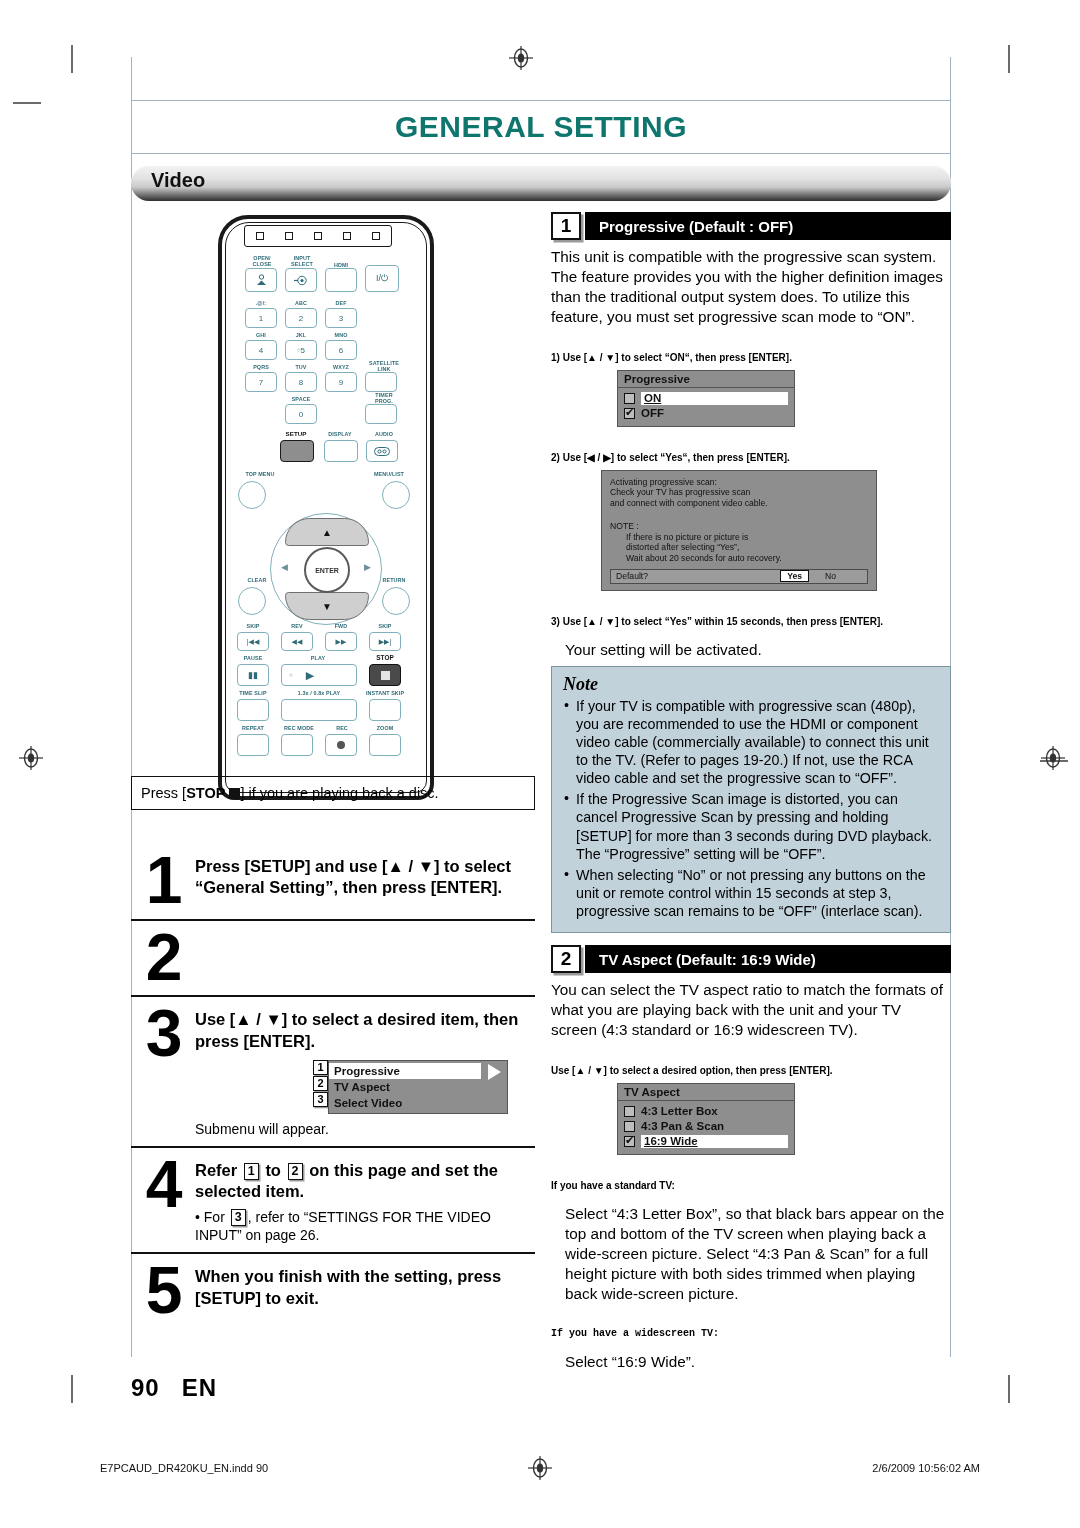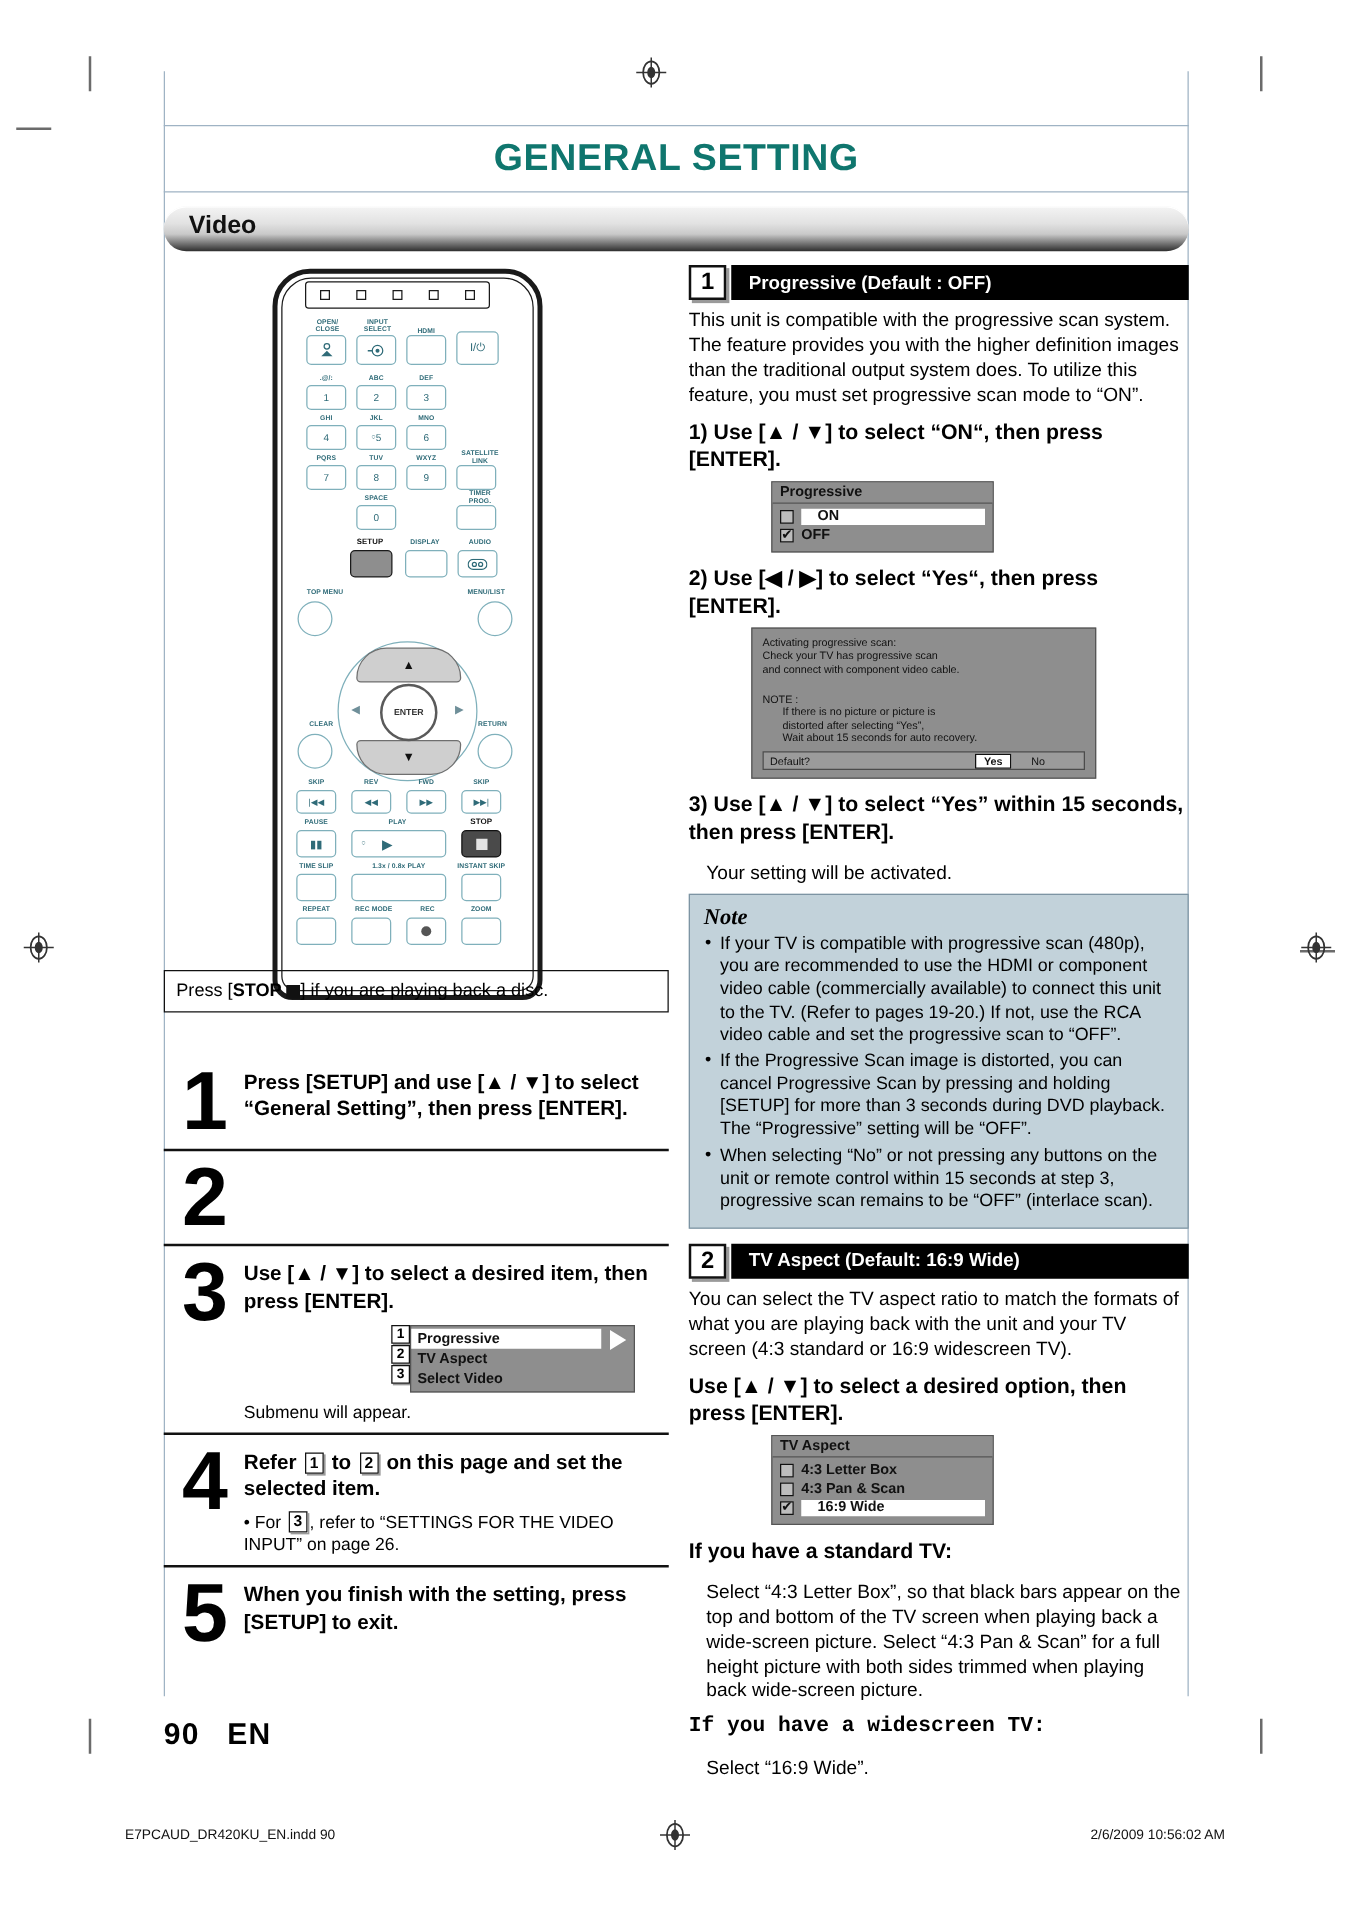--- a/index.html
+++ b/index.html
@@ -175,40 +175,40 @@
   .blk-head .badge{
     width:30px; height:28px; border:2px solid #111; background:#fff;
     font-size:19px; font-weight:bold; display:flex; align-items:center; justify-content:center;
     box-shadow:2.5px 2.5px 0 #9a9a9a; z-index:2;
   }
   .blk-head .bar{
     flex:1; background:#000; color:#fff; display:flex; align-items:center;
     font-size:15px; font-weight:bold; padding-left:14px; margin-left:4px; height:28px;
   }
   .para{ font-size:15.3px; line-height:1.30; margin:0 0 6px 0; }
-  .bold-step{ font-size:17px; font-weight:bold; line-height:1.3; margin:8px 0 6px 0; }
+  .bold-step{ font-size:10px; font-weight:bold; line-height:1.3; margin:24px 0 6px 0; }
   .plain-sub{ font-size:15.3px; line-height:1.3; margin:12px 0 4px 14px; }
 
   
   .osd{ border:1.5px solid #555; width:178px; margin:4px 0 10px 66px; background:#8e8e8e; }
   .osd .title{
     background:#8e8e8e; border-bottom:1.5px solid #555;
     font-size:11.5px; font-weight:bold; padding:2px 6px; color:#111;
   }
   .osd .items{ padding:3px 0 5px 0; }
   .osd .item{ display:flex; align-items:center; padding:0 0 0 6px; height:15px; }
   .osd .cb{
     width:11px; height:11px; border:1.3px solid #111; background:#bdbdbd;
     margin-right:6px; flex:0 0 11px; position:relative;
   }
   .osd .cb.on:after{
     content:"✔"; position:absolute; left:0px; top:-3px; font-size:11px; color:#111;
   }
   .osd .lbl{ font-size:11.5px; font-weight:bold; color:#111; line-height:13px; }
-  .osd .item.hl .lbl{ background:#fff; flex:1; padding-left:13px; margin-right:6px; }
+  .osd .item.hl .lbl{ background:#fff; flex:1; padding-left:3px; margin-right:6px;text-decoration:underline; }
 
   
   .dlg{
     width:276px; margin:4px 0 10px 50px; background:#8e8e8e;
     border:1.5px solid #555; padding:6px 8px 6px 8px; color:#111;
   }
   .dlg p{ margin:0; font-size:8.6px; line-height:10.6px; }
   .dlg .gap{ height:13px; }
   .dlg .ind{ margin-left:16px; }
   .dlg .bottom{
@@ -514,21 +514,21 @@
   <div class="bold-step">2) Use [◀ / ▶] to select “Yes“, then press [ENTER].</div>
 
   <div class="dlg">
     <p>Activating progressive scan:</p>
     <p>Check your TV has progressive scan</p>
     <p>and connect with component video cable.</p>
     <div class="gap"></div>
     <p>NOTE :</p>
     <p class="ind">If there is no picture or picture is</p>
     <p class="ind">distorted after selecting “Yes”,</p>
-    <p class="ind">Wait about 15 seconds for auto recovery.</p>
+    <p class="ind">Wait about 20 seconds for auto recovery.</p>
     <div class="bottom">
       <span>Default?</span>
       <span class="yes">Yes</span>
       <span class="no">No</span>
     </div>
   </div>
 
   <div class="bold-step" style="margin-bottom:0;">3) Use [▲ / ▼] to select “Yes” within 15 seconds, then press [ENTER].</div>
   <div class="plain-sub">Your setting will be activated.</div>
 

